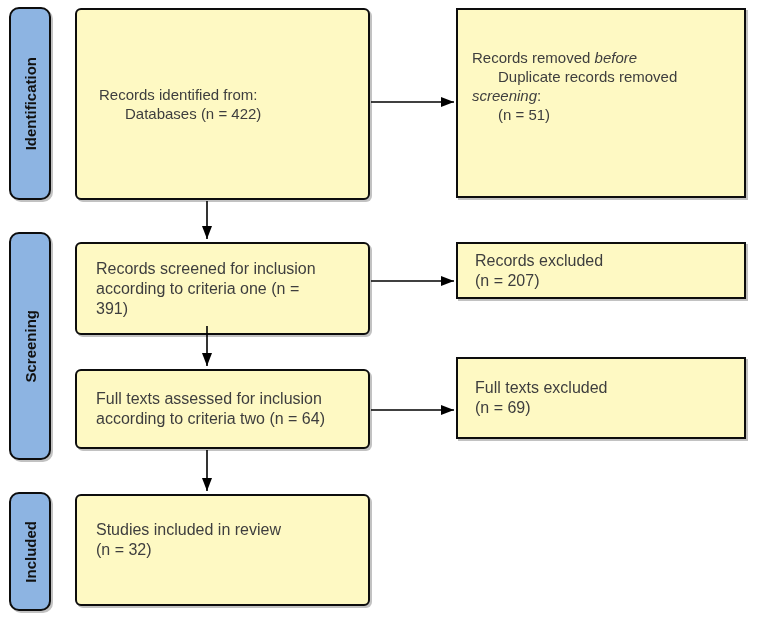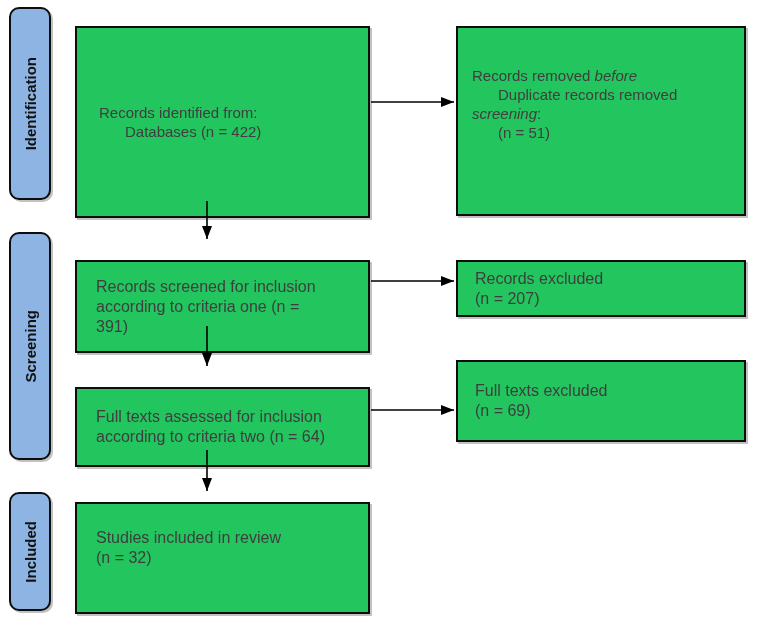--- a/index.html
+++ b/index.html
@@ -35,41 +35,40 @@
     color: #111111;
     white-space: nowrap;
   }
   .stage-identification { top: 7px;  height: 193px; }
   .stage-screening      { top: 232px; height: 228px; }
   .stage-included       { top: 492px; height: 119px; }
 
   
   .fbox {
     position: absolute;
-    background: #22c55e;
+    background: #fef9c3;
     border: 2.5px solid #0d0d0d;
     box-shadow: 2px 2px 0 rgba(120,120,120,0.45);
     color: #3E3E3E;
-    margin-top: 18px;
   }
-  .colA { left: 75px;  width: 295px; }
+  .colA { left: 75px;  width: 295px; border-radius: 6px; }
   .colB { left: 456px; width: 290px; }
 
   .font-a { font-size: 15px; line-height: 19px; }   
   .font-b { font-size: 16px; line-height: 20px; }   
 
   .vcenter { display: flex; flex-direction: column; justify-content: center; }
 
   .box-identified        { top: 8px;   height: 192px; padding-left: 22px; }
   .box-removed           { top: 8px;   height: 190px; padding-top: 38px; padding-left: 14px; }
   .box-screened          { top: 242px; height: 93px;  padding-left: 19px; }
   .box-records-excluded  { top: 242px; height: 57px;  padding-left: 17px; }
   .box-fulltexts         { top: 369px; height: 80px;  padding-left: 19px; }
-  .box-fulltexts-excluded{ top: 342px; height: 82px;  padding-left: 17px; }
-  .box-included          { top: 484px; height: 112px; padding-top: 24px; padding-left: 19px; }
+  .box-fulltexts-excluded{ top: 357px; height: 82px;  padding-left: 17px; }
+  .box-included          { top: 494px; height: 112px; padding-top: 24px; padding-left: 19px; }
 
   .line { white-space: nowrap; }
   .indent { margin-left: 26px; }
   .it { font-style: italic; }
 
   
   .arrows {
     position: absolute;
     left: 0; top: 0;
     width: 757px; height: 618px;

